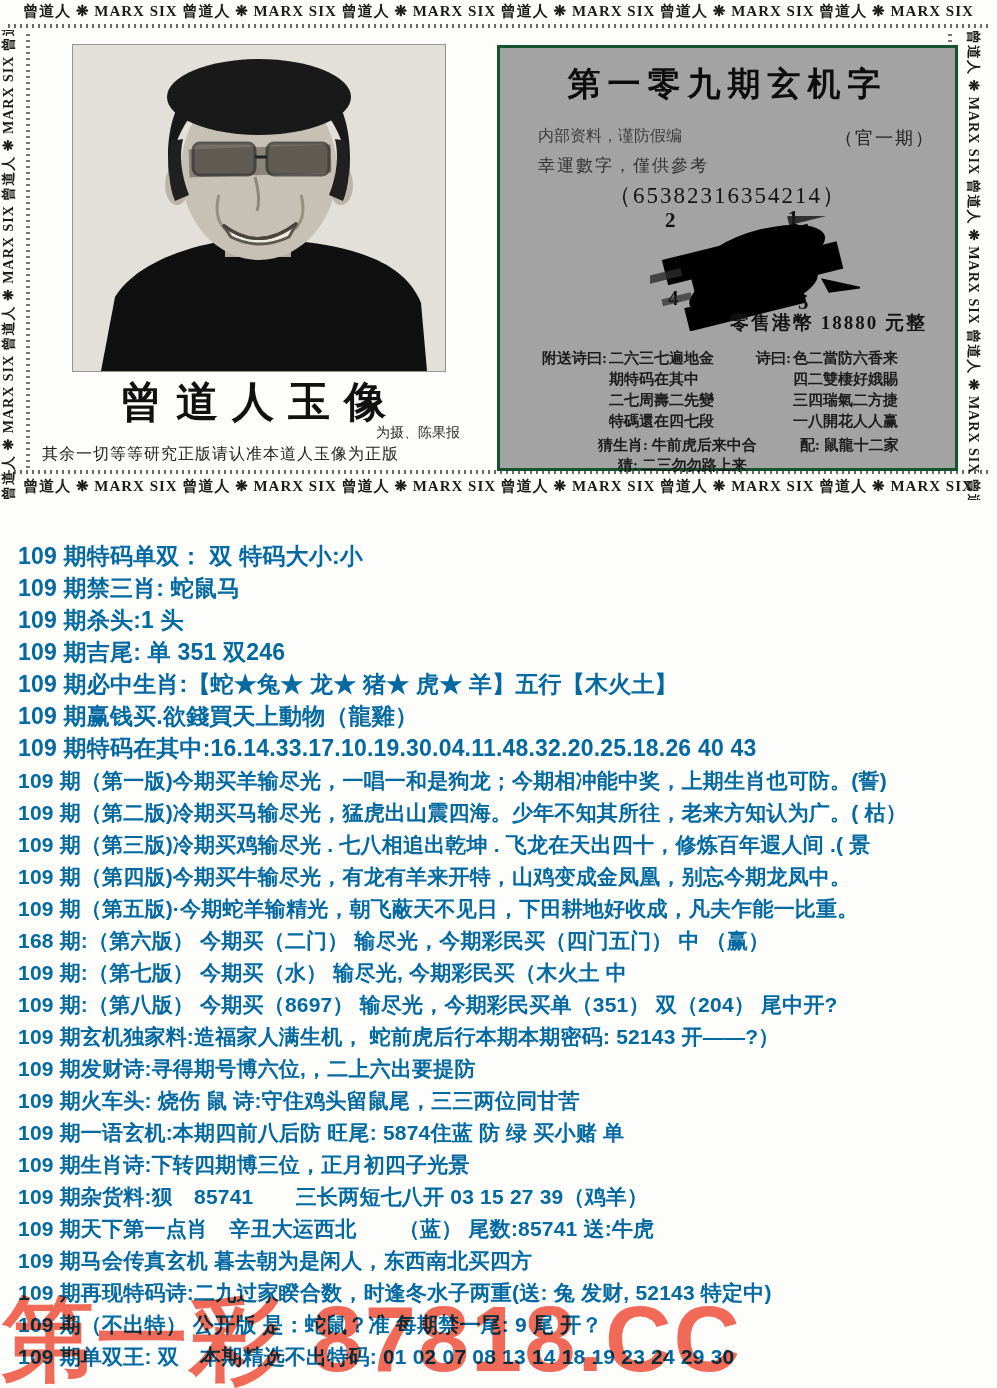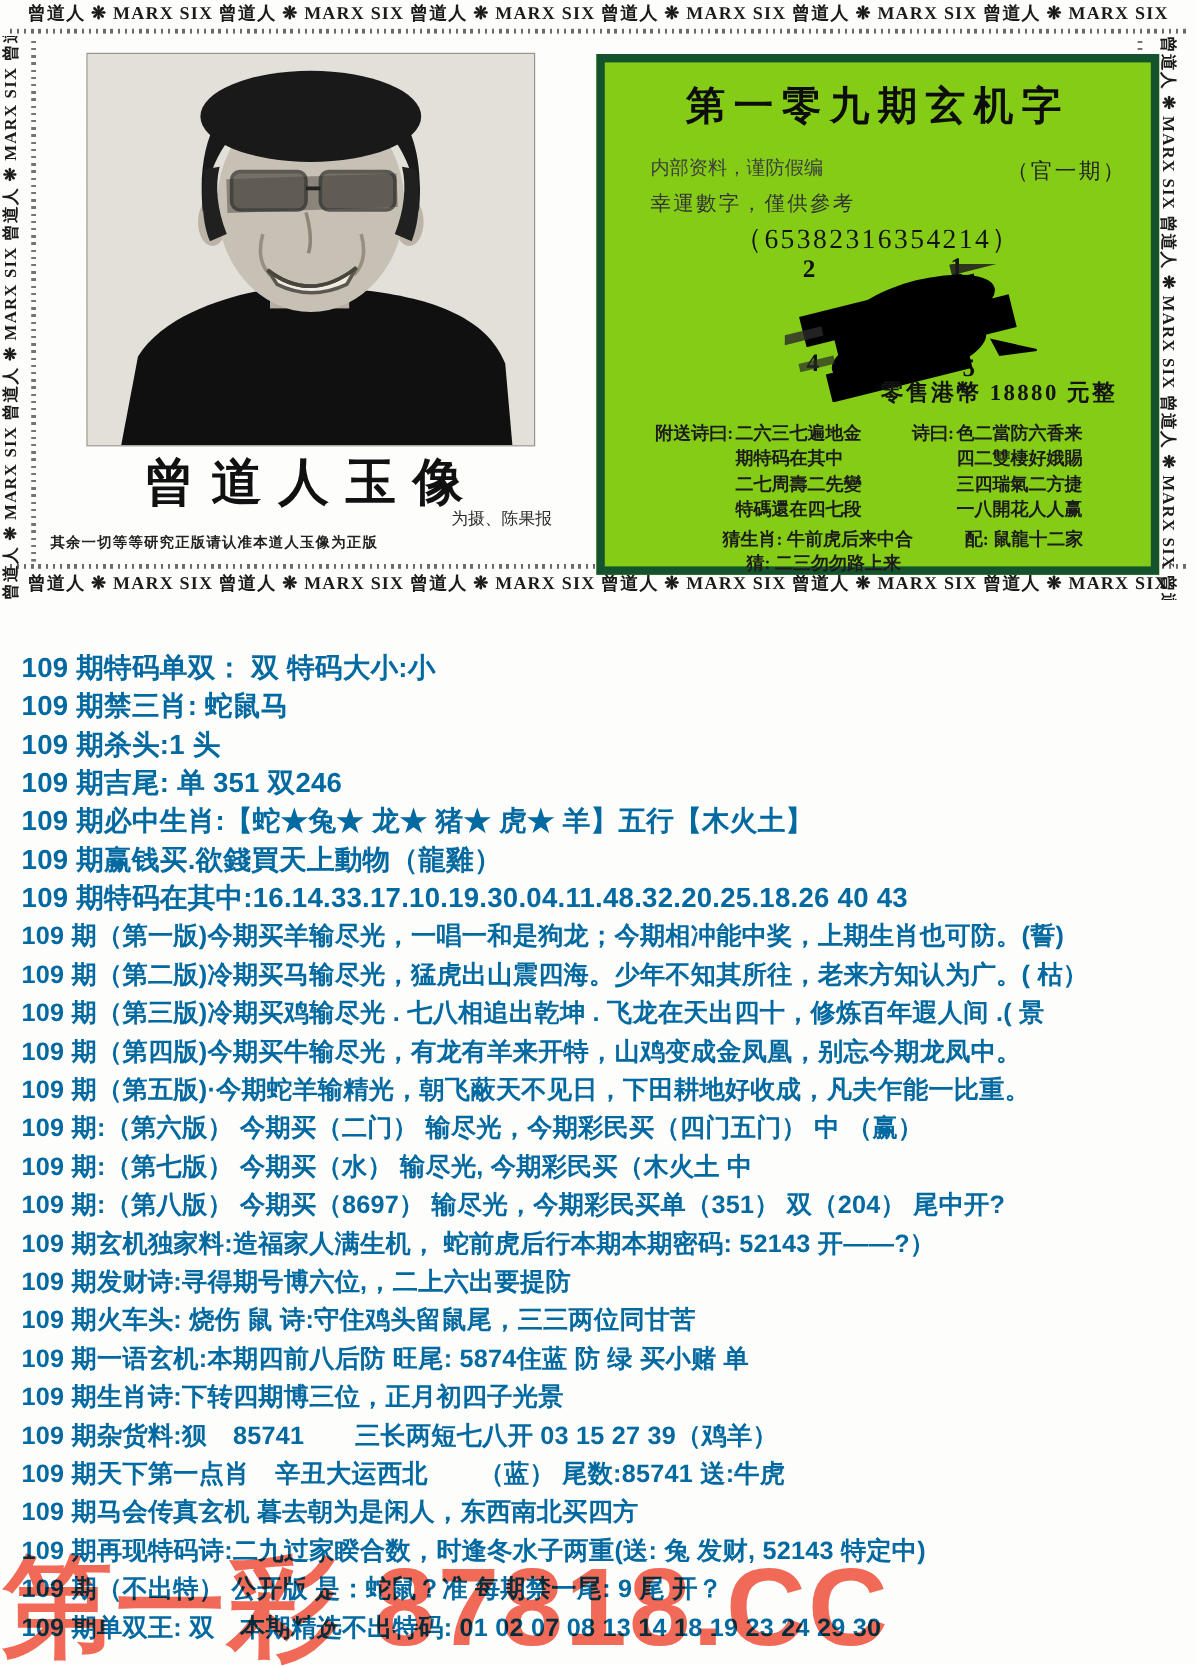--- a/index.html
+++ b/index.html
@@ -25,25 +25,25 @@
          background:
            repeating-linear-gradient(0deg,rgba(120,115,105,.08) 0 2px,transparent 2px 4px),
            repeating-linear-gradient(90deg,rgba(120,115,105,.08) 0 2px,transparent 2px 4px),
            #e4e1da;
          outline:1px solid #9a958c;}
   .photo svg{display:block;width:100%;height:100%;}
   .caption{position:absolute;left:60px;top:374px;width:400px;text-align:center;
            font-size:42px;font-weight:700;letter-spacing:14px;color:#111;}
   .credit{position:absolute;left:230px;top:424px;width:230px;text-align:right;
           font-size:14px;color:#2c2c2c;}
-  .photo-note{position:absolute;left:42px;top:444px;width:440px;font-size:12px;font-weight:700;
+  .photo-note{position:absolute;left:42px;top:444px;width:440px;font-size:16px;font-weight:400;
           color:#222;letter-spacing:1px;}
   
-  .mbox{position:absolute;left:497px;top:45px;width:455px;height:420px;border:7px solid #14532d;
-        background:#84cc16;}
+  .mbox{position:absolute;left:497px;top:45px;width:455px;height:420px;border:3px solid #14532d;
+        background:#a3a3a3;}
   .mbox .title{margin-top:14px;text-align:center;font-size:33px;font-weight:700;letter-spacing:7px;color:#0d0d0d;}
   .mbox .sub-row{position:absolute;left:38px;top:78px;right:20px;display:flex;justify-content:space-between;
         font-size:16px;color:#3d3d3d;filter:blur(.4px);}
   .mbox .sub-right{filter:none;color:#222;font-size:18px;letter-spacing:2px;}
   .mbox .sub2{position:absolute;left:38px;top:106px;font-size:17px;color:#333;filter:blur(.3px);letter-spacing:2px;}
   .mbox .lucky{position:absolute;left:0;top:132px;width:100%;text-align:center;font-size:23px;
         letter-spacing:2px;color:#141414;}
   .blot{position:absolute;left:150px;top:168px;width:210px;height:115px;}
   .blot svg{width:100%;height:100%;}
   .blot-num{position:absolute;font-size:21px;font-weight:700;color:#101010;}
@@ -183,21 +183,21 @@
     <div class="t">109 期杀头:1 头</div>
     <div class="t">109 期吉尾: 单 351 双246</div>
     <div class="t">109 期必中生肖:【蛇★兔★ 龙★ 猪★ 虎★ 羊】五行【木火土】</div>
     <div class="t">109 期赢钱买.欲錢買天上動物（龍雞）</div>
     <div class="t">109 期特码在其中:16.14.33.17.10.19.30.04.11.48.32.20.25.18.26 40 43</div>
     <div class="t">109 期（第一版)今期买羊输尽光，一唱一和是狗龙；今期相冲能中奖，上期生肖也可防。(誓)</div>
     <div class="t">109 期（第二版)冷期买马输尽光，猛虎出山震四海。少年不知其所往，老来方知认为广。( 枯）</div>
     <div class="t">109 期（第三版)冷期买鸡输尽光 . 七八相追出乾坤 . 飞龙在天出四十，修炼百年遐人间 .( 景</div>
     <div class="t">109 期（第四版)今期买牛输尽光，有龙有羊来开特，山鸡变成金凤凰，别忘今期龙凤中。</div>
     <div class="t">109 期（第五版)·今期蛇羊输精光，朝飞蔽天不见日，下田耕地好收成，凡夫乍能一比重。</div>
-    <div class="t">109 期:（第六版） 今期买（二门） 输尽光，今期彩民买（四门五门） 中 （赢）</div>
+    <div class="t">168 期:（第六版） 今期买（二门） 输尽光，今期彩民买（四门五门） 中 （赢）</div>
     <div class="t">109 期:（第七版） 今期买（水） 输尽光, 今期彩民买（木火土 中</div>
     <div class="t">109 期:（第八版） 今期买（8697） 输尽光，今期彩民买单（351） 双（204） 尾中开?</div>
     <div class="t">109 期玄机独家料:造福家人满生机， 蛇前虎后行本期本期密码: 52143  开——?）</div>
     <div class="t">109 期发财诗:寻得期号博六位,，二上六出要提防</div>
     <div class="t">109 期火车头: 烧伤 鼠 诗:守住鸡头留鼠尾，三三两位同甘苦</div>
     <div class="t">109 期一语玄机:本期四前八后防  旺尾: 5874住蓝  防 绿 买小赌 单</div>
     <div class="t">109 期生肖诗:下转四期博三位，正月初四子光景</div>
     <div class="t">109 期杂货料:狈　85741　　三长两短七八开 03 15 27 39（鸡羊）</div>
     <div class="t">109 期天下第一点肖　辛丑大运西北　　（蓝） 尾数:85741 送:牛虎</div>
     <div class="t">109 期马会传真玄机 暮去朝为是闲人，东西南北买四方</div>

